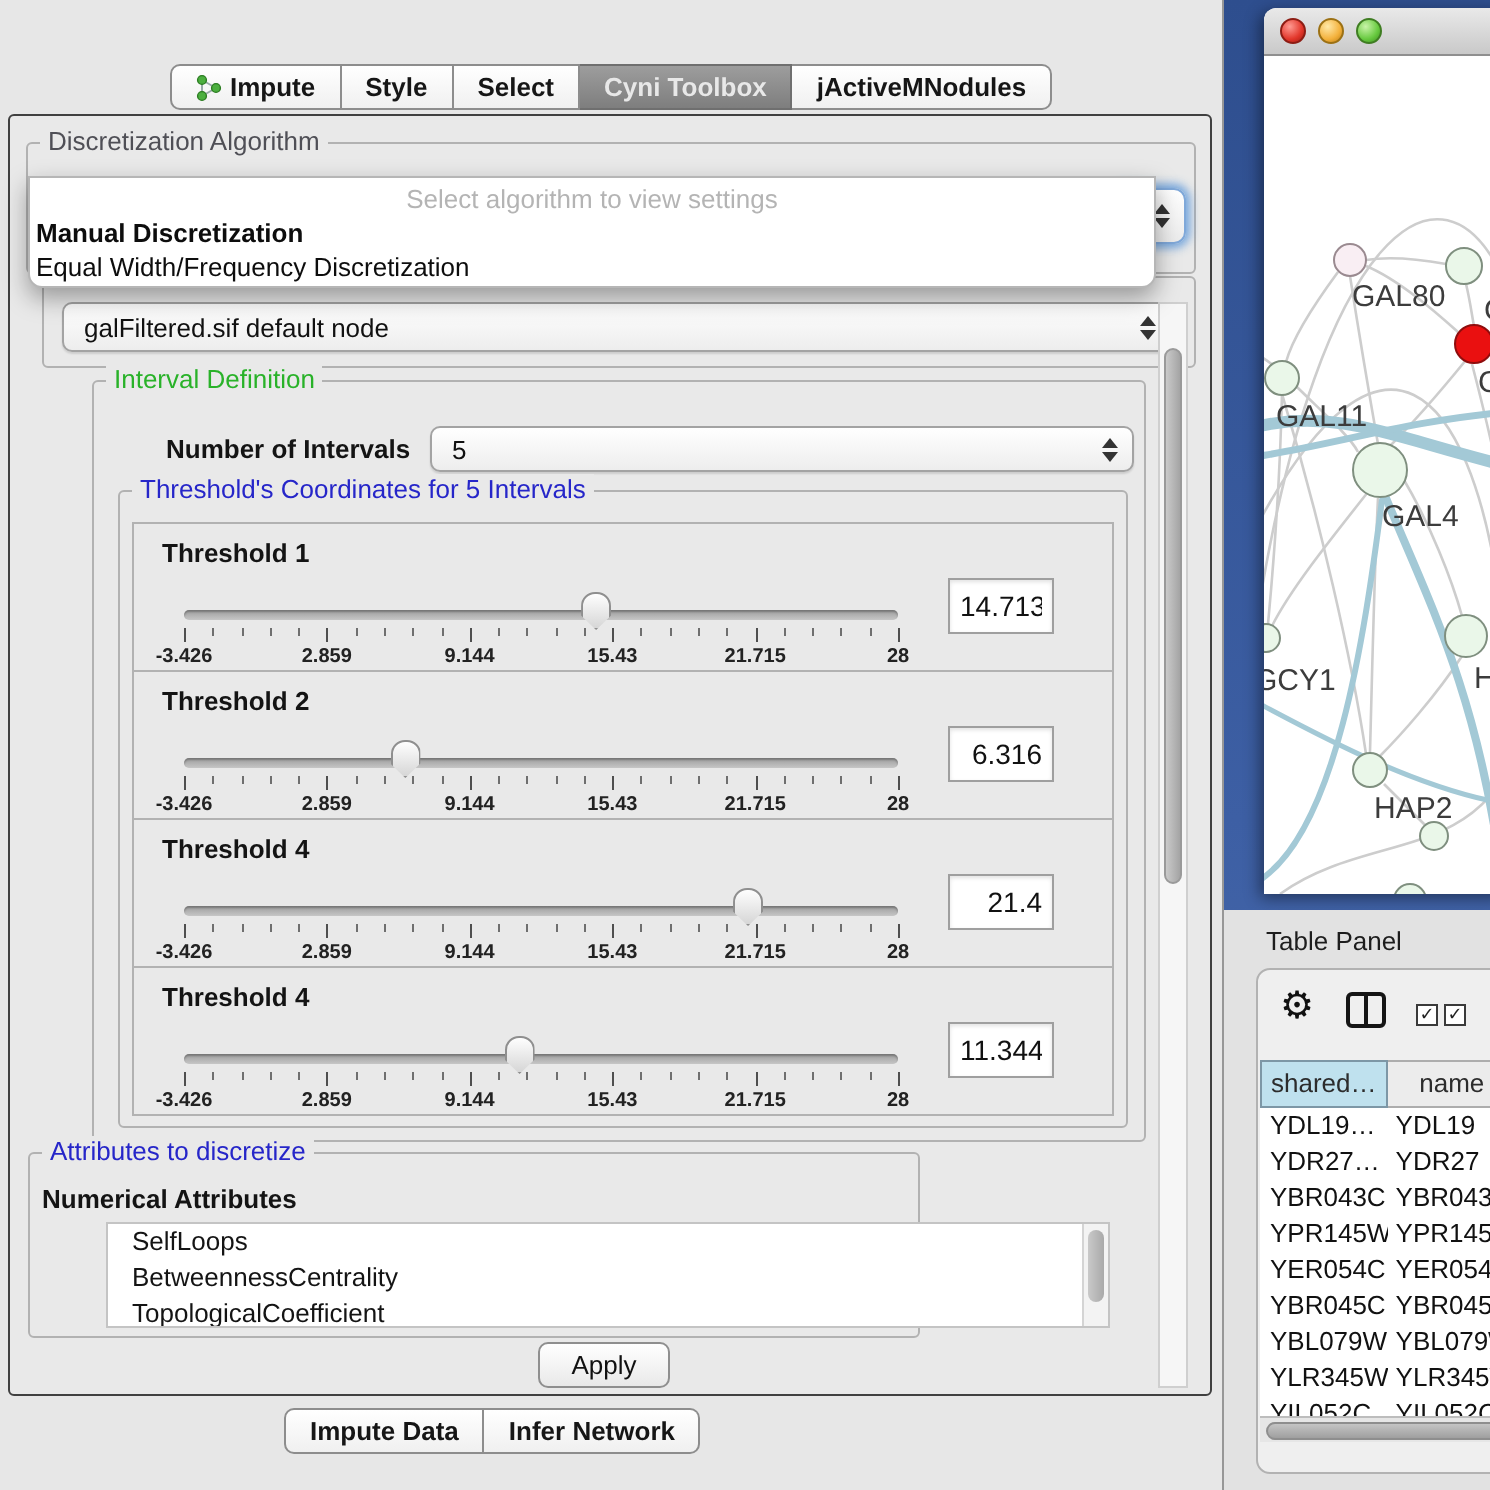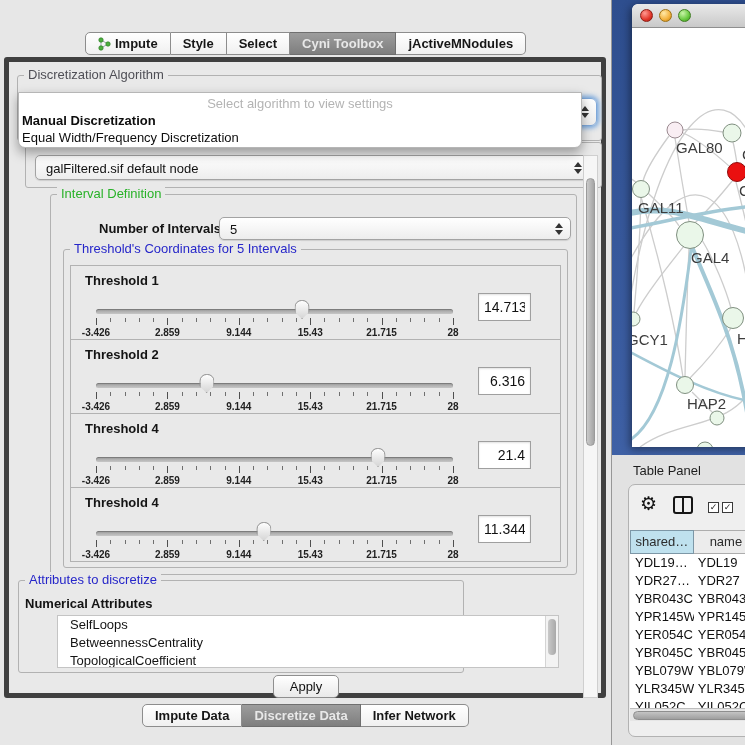--- a/index.html
+++ b/index.html
@@ -51,21 +51,21 @@
 
   .seg{display:flex;height:23px;}
   .seg .tab{display:flex;align-items:center;gap:4px;padding:0 12px;font-size:13px;font-weight:700;color:#161616;
             background:linear-gradient(#ffffff,#f0f0f0);border:1px solid #8d8d8d;border-left:none;line-height:21px;white-space:nowrap;}
   .seg .tab:first-child{border-left:1px solid #8d8d8d;border-radius:5px 0 0 5px;}
   .seg .tab:last-child{border-radius:0 5px 5px 0;}
   .seg .tab.active{background:linear-gradient(#9d9d9d,#7e7e7e);color:#e8e8e8;border-color:#6f6f6f;}
   .top-tabs{position:absolute;left:85px;top:32px;}
   .bottom-tabs{position:absolute;left:142px;top:704px;}
 
-  .main-panel{position:absolute;left:4px;top:57px;width:602px;height:641px;border:5px solid #404040;border-radius:3px;background:#e9e9e9;}
+  .main-panel{position:absolute;left:4px;top:57px;width:602px;height:641px;border:1px solid #404040;border-radius:3px;background:#e9e9e9;}
   .group{position:absolute;border:1px solid #b2b2b2;border-radius:3px;}
   .gtitle{position:absolute;top:-9px;left:6px;background:#e9e9e9;padding:0 4px;font-size:13px;white-space:nowrap;}
   .gtitle.gray{color:#4f4f56;} .gtitle.green{color:#29b229;} .gtitle.blue{color:#2626c9;} .gtitle.dark{color:#3c3c44;}
 
   .mac-combo{position:absolute;background:linear-gradient(#ffffff,#ededed);border:1px solid #a3a3a3;border-radius:5px;
              box-shadow:0 1px 1px rgba(0,0,0,.12);font-size:13px;color:#111;}
   .mac-combo .val{position:absolute;left:10px;top:50%;transform:translateY(-50%);white-space:nowrap;}
   .stepper{position:absolute;right:7px;top:50%;transform:translateY(-50%);width:8px;height:12px;}
   .stepper::before{content:"";position:absolute;left:0;top:0;border-left:4px solid transparent;border-right:4px solid transparent;border-bottom:5px solid #333;}
   .stepper::after{content:"";position:absolute;left:0;bottom:0;border-left:4px solid transparent;border-right:4px solid transparent;border-top:5px solid #333;}
@@ -284,21 +284,21 @@
       <div class="group" style="left:16px;top:80px;width:577px;height:46px;">
         <span class="gtitle dark">Table Data</span>
       </div>
       <div class="mac-combo" style="left:26px;top:93px;width:555px;height:25px;">
         <span class="val">galFiltered.sif default node</span>
         <span class="stepper"></span>
       </div>
 
       <div class="group" style="left:41px;top:132px;width:527px;height:381px;">
         <span class="gtitle green">Interval Definition</span>
-        <span class="noi-label" style="left:48px;top:26px;">Number of Intervals</span>
+        <span class="noi-label" style="left:36px;top:26px;">Number of Intervals</span>
         <div class="mac-combo" style="left:168px;top:22px;width:352px;height:23px;">
           <span class="val">5</span>
           <span class="stepper"></span>
         </div>
 
         <div class="group" style="left:12px;top:54px;width:505px;height:319px;">
           <span class="gtitle blue">Threshold's Coordinates for 5 Intervals</span>
           <div id="threshold-list" style="position:absolute;left:6px;top:16px;">
   <div class="th-box">
     <div class="th-label">Threshold 1</div>
@@ -502,22 +502,19 @@
 
       <div class="v-scroll">
         <div class="v-thumb"></div>
       </div>
     </div>
 
     <div class="seg bottom-tabs" id="bottom-tabs">
         <div class="tab">
           <span>Impute Data</span>
         </div>
-        <div class="tab active">
-          <span>Discretize Data</span>
-        </div>
         <div class="tab">
           <span>Infer Network</span>
         </div>
       </div>
   </div>
 
 </div>
 
 </body></html>

